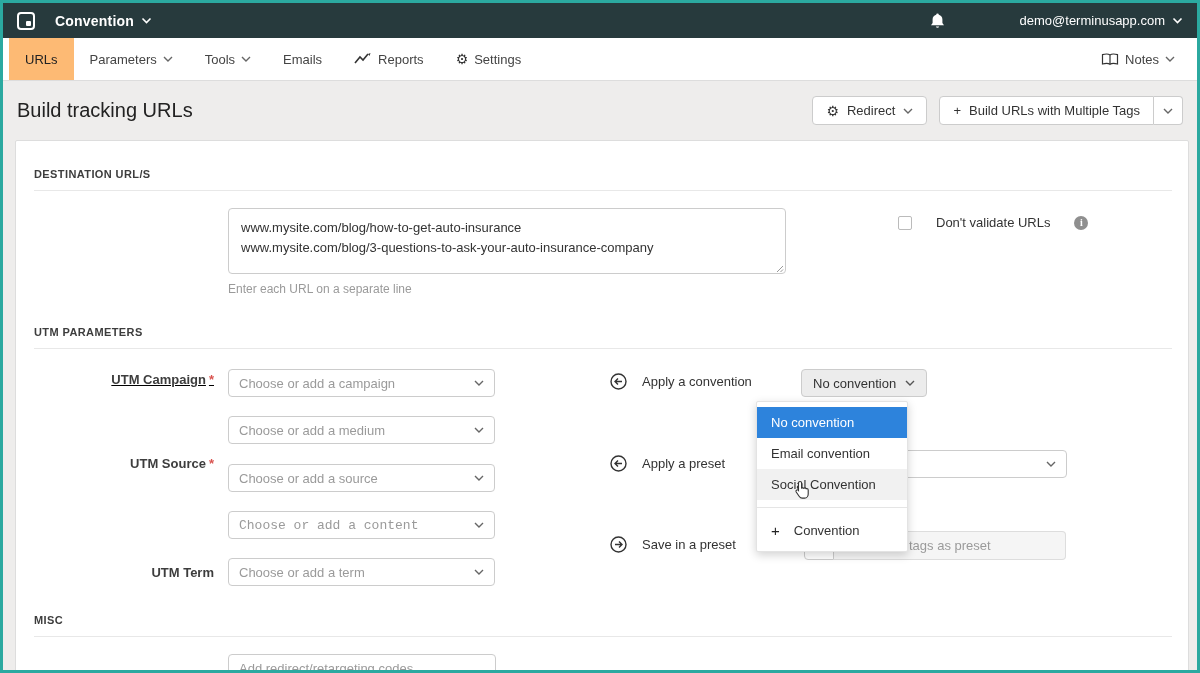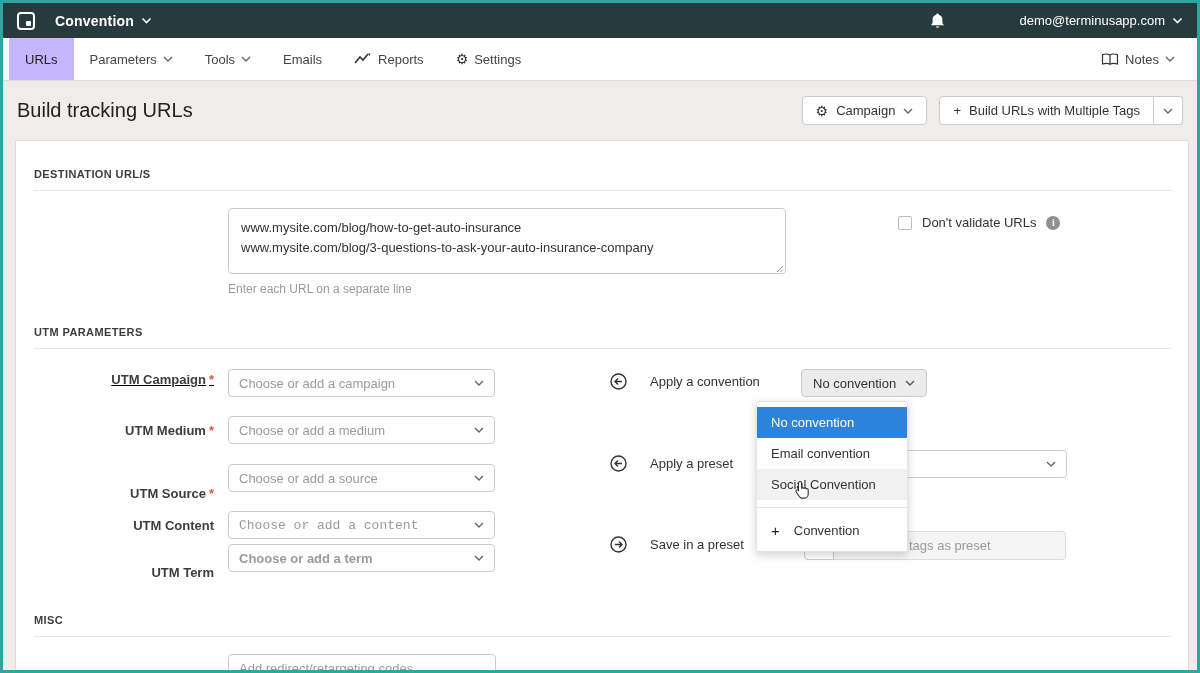--- a/index.html
+++ b/index.html
@@ -30,21 +30,21 @@
   .topbar-right { margin-left:auto; display:flex; align-items:center; gap:26px; }
   .account { font-size:13px; display:flex; align-items:center;margin-left:48px; }
   
   .mainnav {
     position:absolute; left:0; top:35px; width:1194px; height:43px;
     background:#fff; border-bottom:1px solid #ddd;
     display:flex; align-items:stretch; font-size:13px; color:#444;
     padding:0 6px;
   }
   .nav-item { display:flex; align-items:center; gap:6px; padding:0 16px; cursor:default; }
-  .nav-item.active { background:#c4b5fd; color:#222; }
+  .nav-item.active { background:#fdba74; color:#222; }
   .nav-right { margin-left:auto; display:flex; align-items:center; gap:6px; padding-right:16px; }
   
   .titlebar {
     position:absolute; left:0; top:79px; width:1194px; height:57px;
     display:flex; align-items:center; padding:0 14px;
   }
   .page-title { font-size:20px; font-weight:500; color:#222; }
   .titlebar-buttons { margin-left:auto; display:flex; align-items:center; gap:12px; }
   .btn {
     background:#fff; border:1px solid #ccc; border-radius:4px;
@@ -70,42 +70,42 @@
     border:1px solid #ccc; border-radius:4px; font-family:"Liberation Sans",sans-serif;
     font-size:13px; color:#333; padding:9px 12px; line-height:1.5; resize:none; overflow:hidden;
     background:#fff;
   }
   .resize-grip { position:absolute; left:760px; top:124px; width:8px; height:8px; pointer-events:none; }
   .helper { position:absolute; left:212px; top:141px; font-size:12px; color:#9a9a9a; }
   .checkbox {
     width:14px; height:14px; border:1px solid #bbb; border-radius:2px; background:#fff;
     display:inline-block;
   }
-  .validate-row { position:absolute; left:882px; top:74px; display:flex; align-items:center; gap:10px; }
+  .validate-row { position:absolute; left:882px; top:74px; display:flex; align-items:center; gap:24px; }
   .validate-row .lbl { font-size:13px; color:#333; }
   .info-icon {
     width:14px; height:14px; border-radius:50%; background:#8f8f8f; color:#fff;
     font-size:10px; font-weight:700; display:inline-flex; align-items:center; justify-content:center;
     font-family:"Liberation Serif", serif;
   }
   
   .form-row { position:absolute; left:0; height:28px; display:flex; align-items:center; }
   .form-label {
     width:198px; text-align:right; font-size:13px; font-weight:700; color:#3d3d3d;
     padding-right:0;
   }
   .req { color:#d9534f; margin-left:3px; font-weight:700; }
   .fake-select {
     position:absolute; left:212px; width:267px; height:28px; border:1px solid #ccc;
     border-radius:4px; background:#fff; display:flex; align-items:center;
     font-size:13px; color:#9a9a9a; padding:8px 10px;
   }
   .fake-select .chev { margin-left:auto; }
   
-  .apply-row { position:absolute; display:flex; align-items:center; gap:23px; }
+  .apply-row { position:absolute; display:flex; align-items:center; gap:15px; }
   .apply-row .txt { font-size:13px; color:#333; }
   .gray-btn {
     position:absolute; height:28px; background:#ececec; border:1px solid #ccc; border-radius:4px;
     display:flex; align-items:center; font-size:13px; color:#333; padding:0 11px; gap:9px;
   }
   .preset-select {
     position:absolute; left:785px; top:309px; width:266px; height:28px;
     border:1px solid #ccc; border-radius:4px; background:#fff;
     display:flex; align-items:center; padding:0 10px; z-index:1;
   }
@@ -211,21 +211,21 @@
         <path d="M1 1 L5 5 L9 1" stroke="#666" stroke-width="1.4" fill="none"></path>
       </svg>
   </span>
 </nav>
 
 <div class="titlebar">
   <span class="page-title">Build tracking URLs</span>
   <span class="titlebar-buttons">
     <span class="btn">
       <span class="gear">⚙</span>
-      <span>Campaign</span>
+      <span>Redirect</span>
       <svg width="10" height="6">
           <path d="M1 1 L5 5 L9 1" stroke="#666" stroke-width="1.4" fill="none"></path>
         </svg>
     </span>
     <span class="split">
       <span class="btn main">
         <span>+</span>
         <span>Build URLs with Multiple Tags</span>
       </span>
       <span class="btn caret-seg">
@@ -263,60 +263,54 @@
   </div>
   <div class="fake-select" style="top:228px;">
     <span>Choose or add a campaign</span>
     <span class="chev">
         <svg width="10" height="6">
           <path d="M1 1 L5 5 L9 1" stroke="#666" stroke-width="1.4" fill="none"></path>
         </svg>
       </span>
   </div>
 
-  <div class="form-row" style="top:275px;">
-    <span class="form-label"><span>UTM Medium</span><span class="req">*</span></span>
-  </div>
   <div class="fake-select" style="top:275px;">
     <span>Choose or add a medium</span>
     <span class="chev">
         <svg width="10" height="6">
           <path d="M1 1 L5 5 L9 1" stroke="#666" stroke-width="1.4" fill="none"></path>
         </svg>
       </span>
   </div>
 
-  <div class="form-row" style="top:338px;">
+  <div class="form-row" style="top:308px;">
     <span class="form-label"><span>UTM Source</span><span class="req">*</span></span>
   </div>
   <div class="fake-select" style="top:323px;gap:24px;">
     <span>Choose or add a source</span>
     <span class="chev">
         <svg width="10" height="6">
           <path d="M1 1 L5 5 L9 1" stroke="#666" stroke-width="1.4" fill="none"></path>
         </svg>
       </span>
   </div>
 
-  <div class="form-row" style="top:370px;">
-    <span class="form-label"><span>UTM Content</span></span>
-  </div>
   <div class="fake-select" style="top:370px;font-family:Liberation Mono, monospace;">
     <span>Choose or add a content</span>
     <span class="chev">
         <svg width="10" height="6">
           <path d="M1 1 L5 5 L9 1" stroke="#666" stroke-width="1.4" fill="none"></path>
         </svg>
       </span>
   </div>
 
   <div class="form-row" style="top:417px;">
     <span class="form-label"><span>UTM Term</span></span>
   </div>
-  <div class="fake-select" style="top:403px;font-weight:bold;">
+  <div class="fake-select" style="top:417px;">
     <span>Choose or add a term</span>
     <span class="chev">
         <svg width="10" height="6">
           <path d="M1 1 L5 5 L9 1" stroke="#666" stroke-width="1.4" fill="none"></path>
         </svg>
       </span>
   </div>
 
   <div class="apply-row" style="left:594px; top:232px;">
     <svg width="17" height="17">

